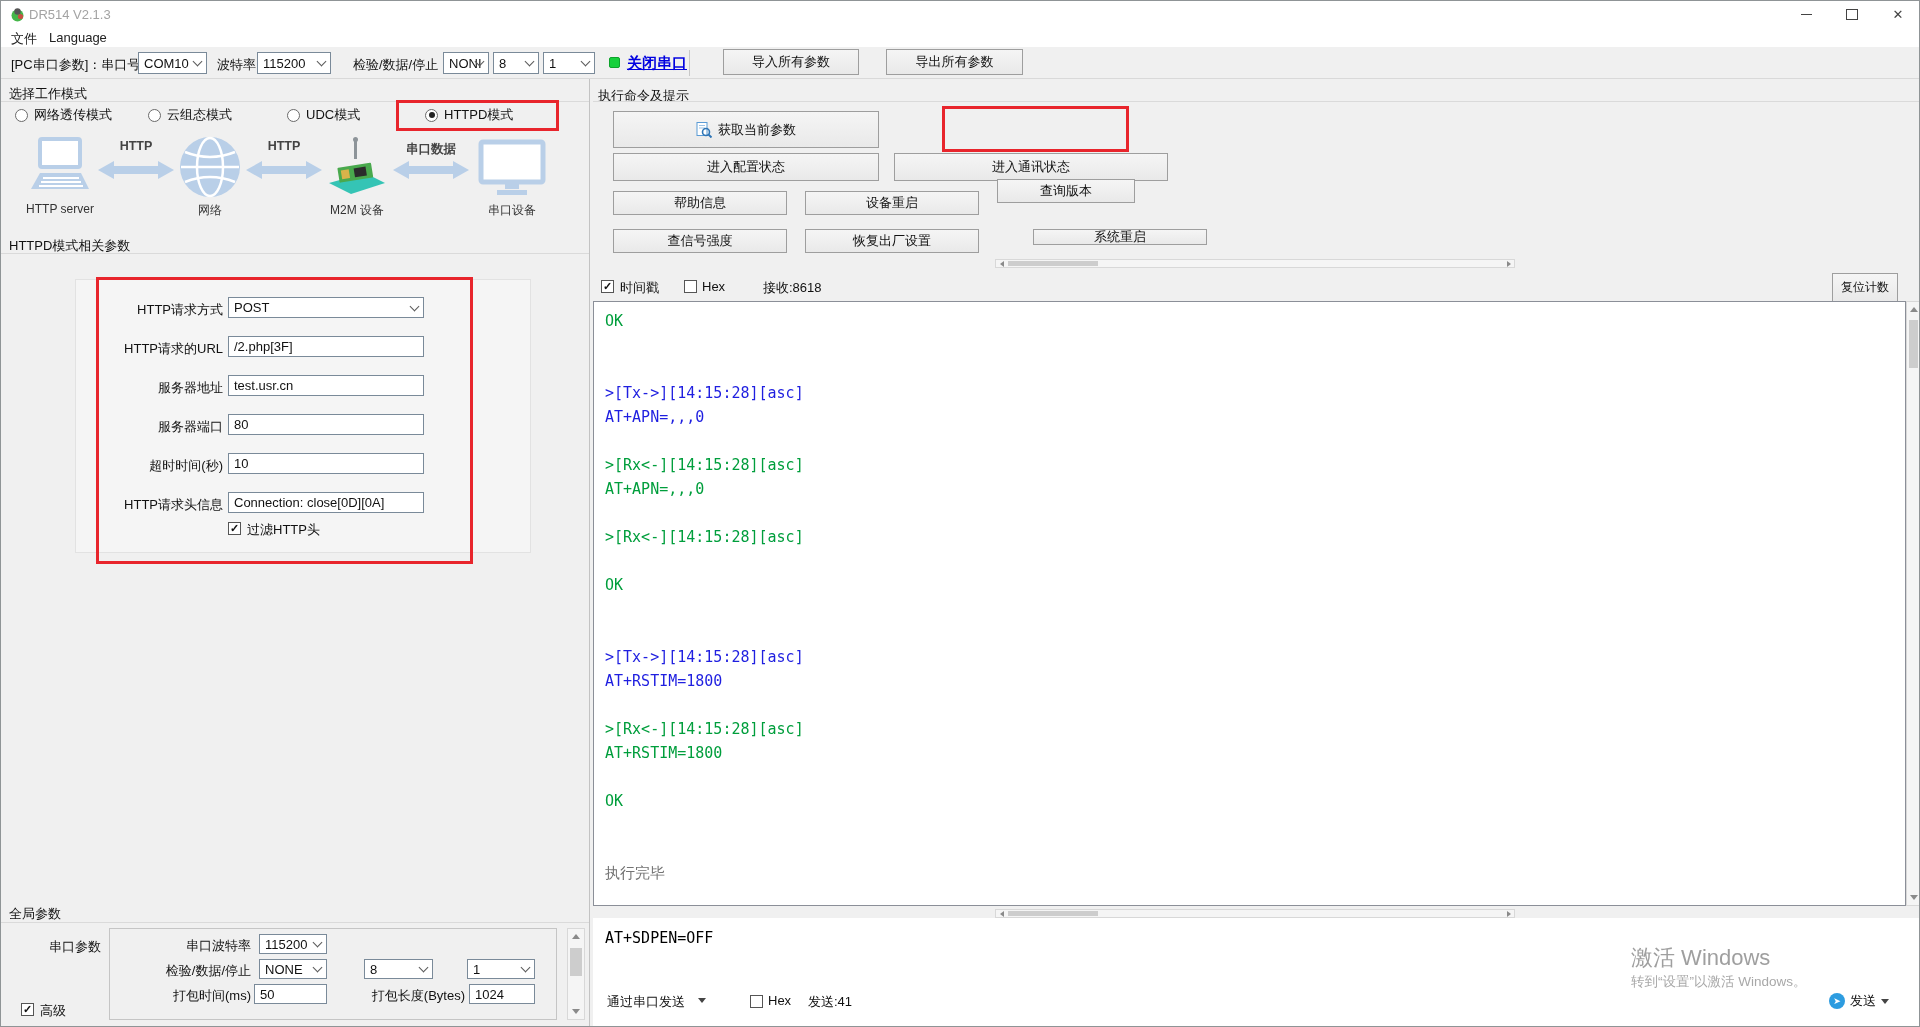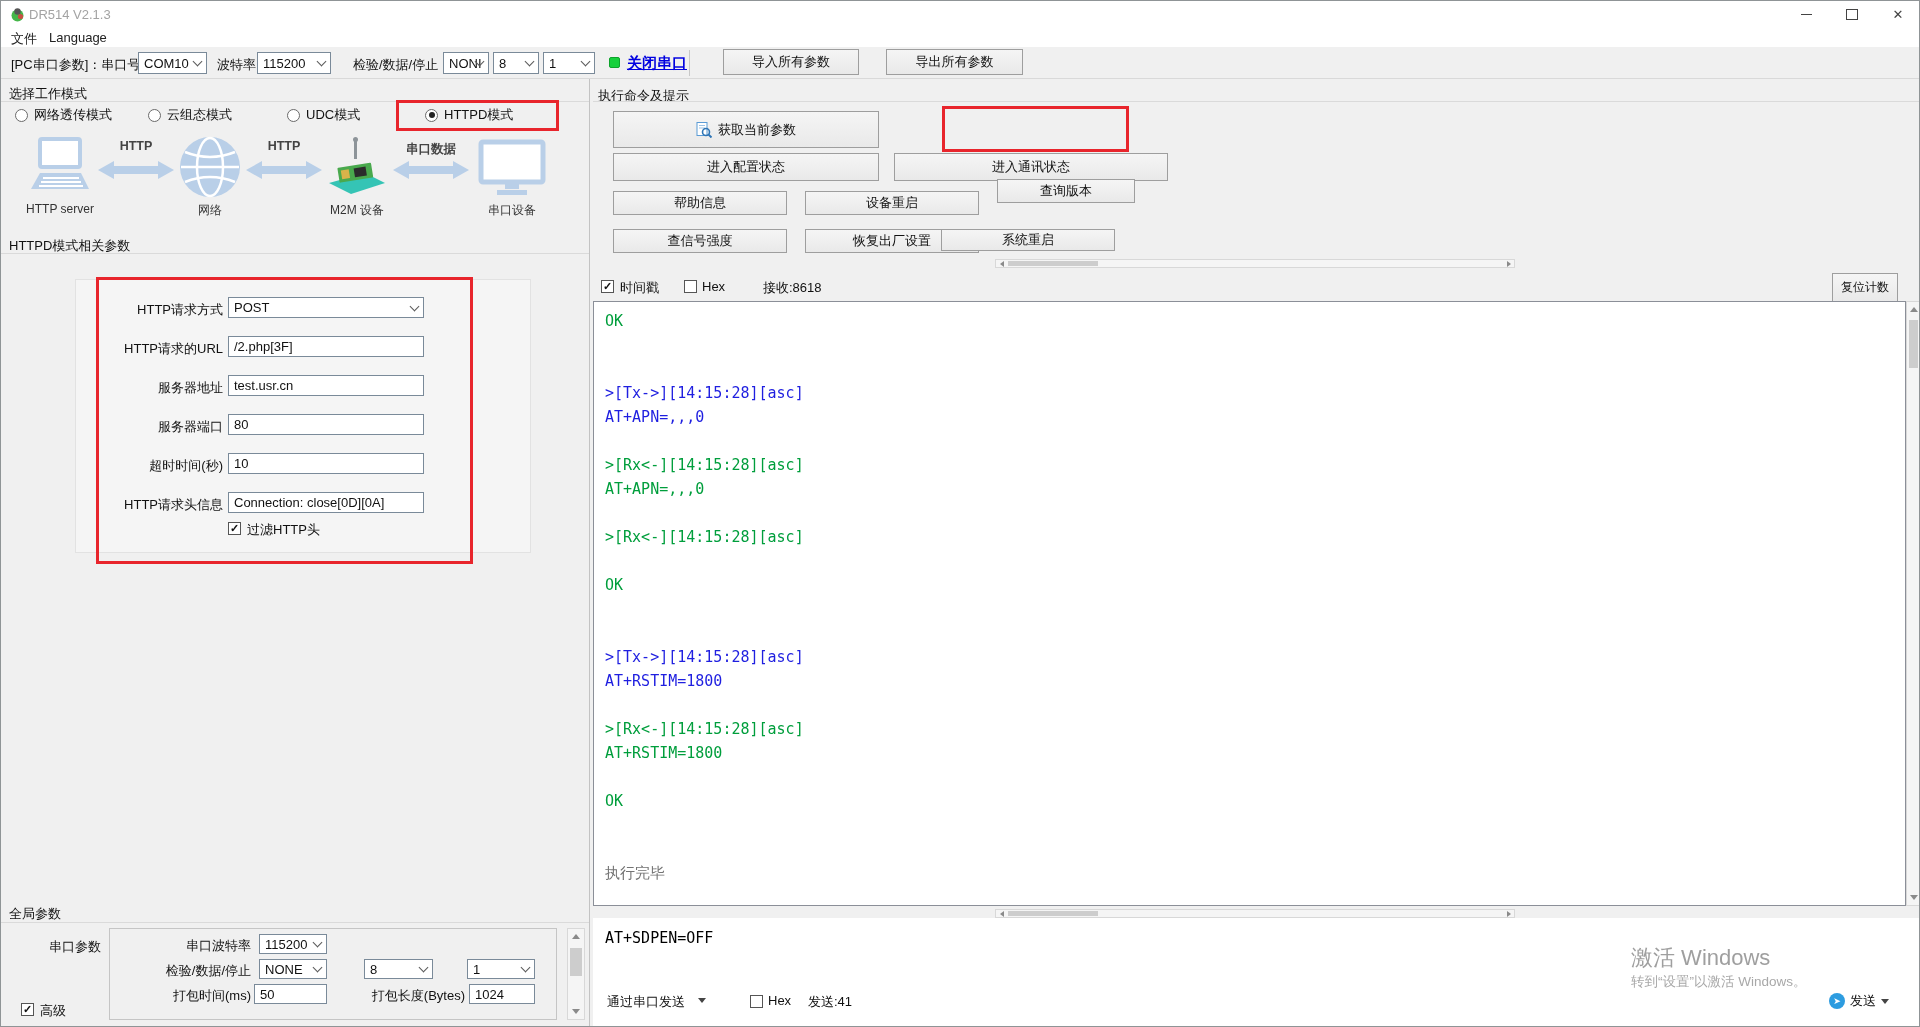--- a/index.html
+++ b/index.html
@@ -263,21 +263,21 @@
   <div class="btn" style="left:996px;top:178px;width:138px;height:24px">
       <span>查询版本</span>
     </div>
 
   <div class="btn" style="left:612px;top:228px;width:174px;height:24px">
       <span>查信号强度</span>
     </div>
   <div class="btn" style="left:804px;top:228px;width:174px;height:24px">
       <span>恢复出厂设置</span>
     </div>
-  <div class="btn" style="left:940px;top:228px;width:174px;height:22px">
+  <div class="btn" style="left:1032px;top:228px;width:174px;height:16px">
       <span>系统重启</span>
     </div>
 
   <div class="scroll-h" style="left:994px;top:258px;width:520px">
     <span class="arrow-l">
         <span class="tri-l"></span>
       </span>
     <span class="arrow-r">
         <span class="tri-r"></span>
       </span>

